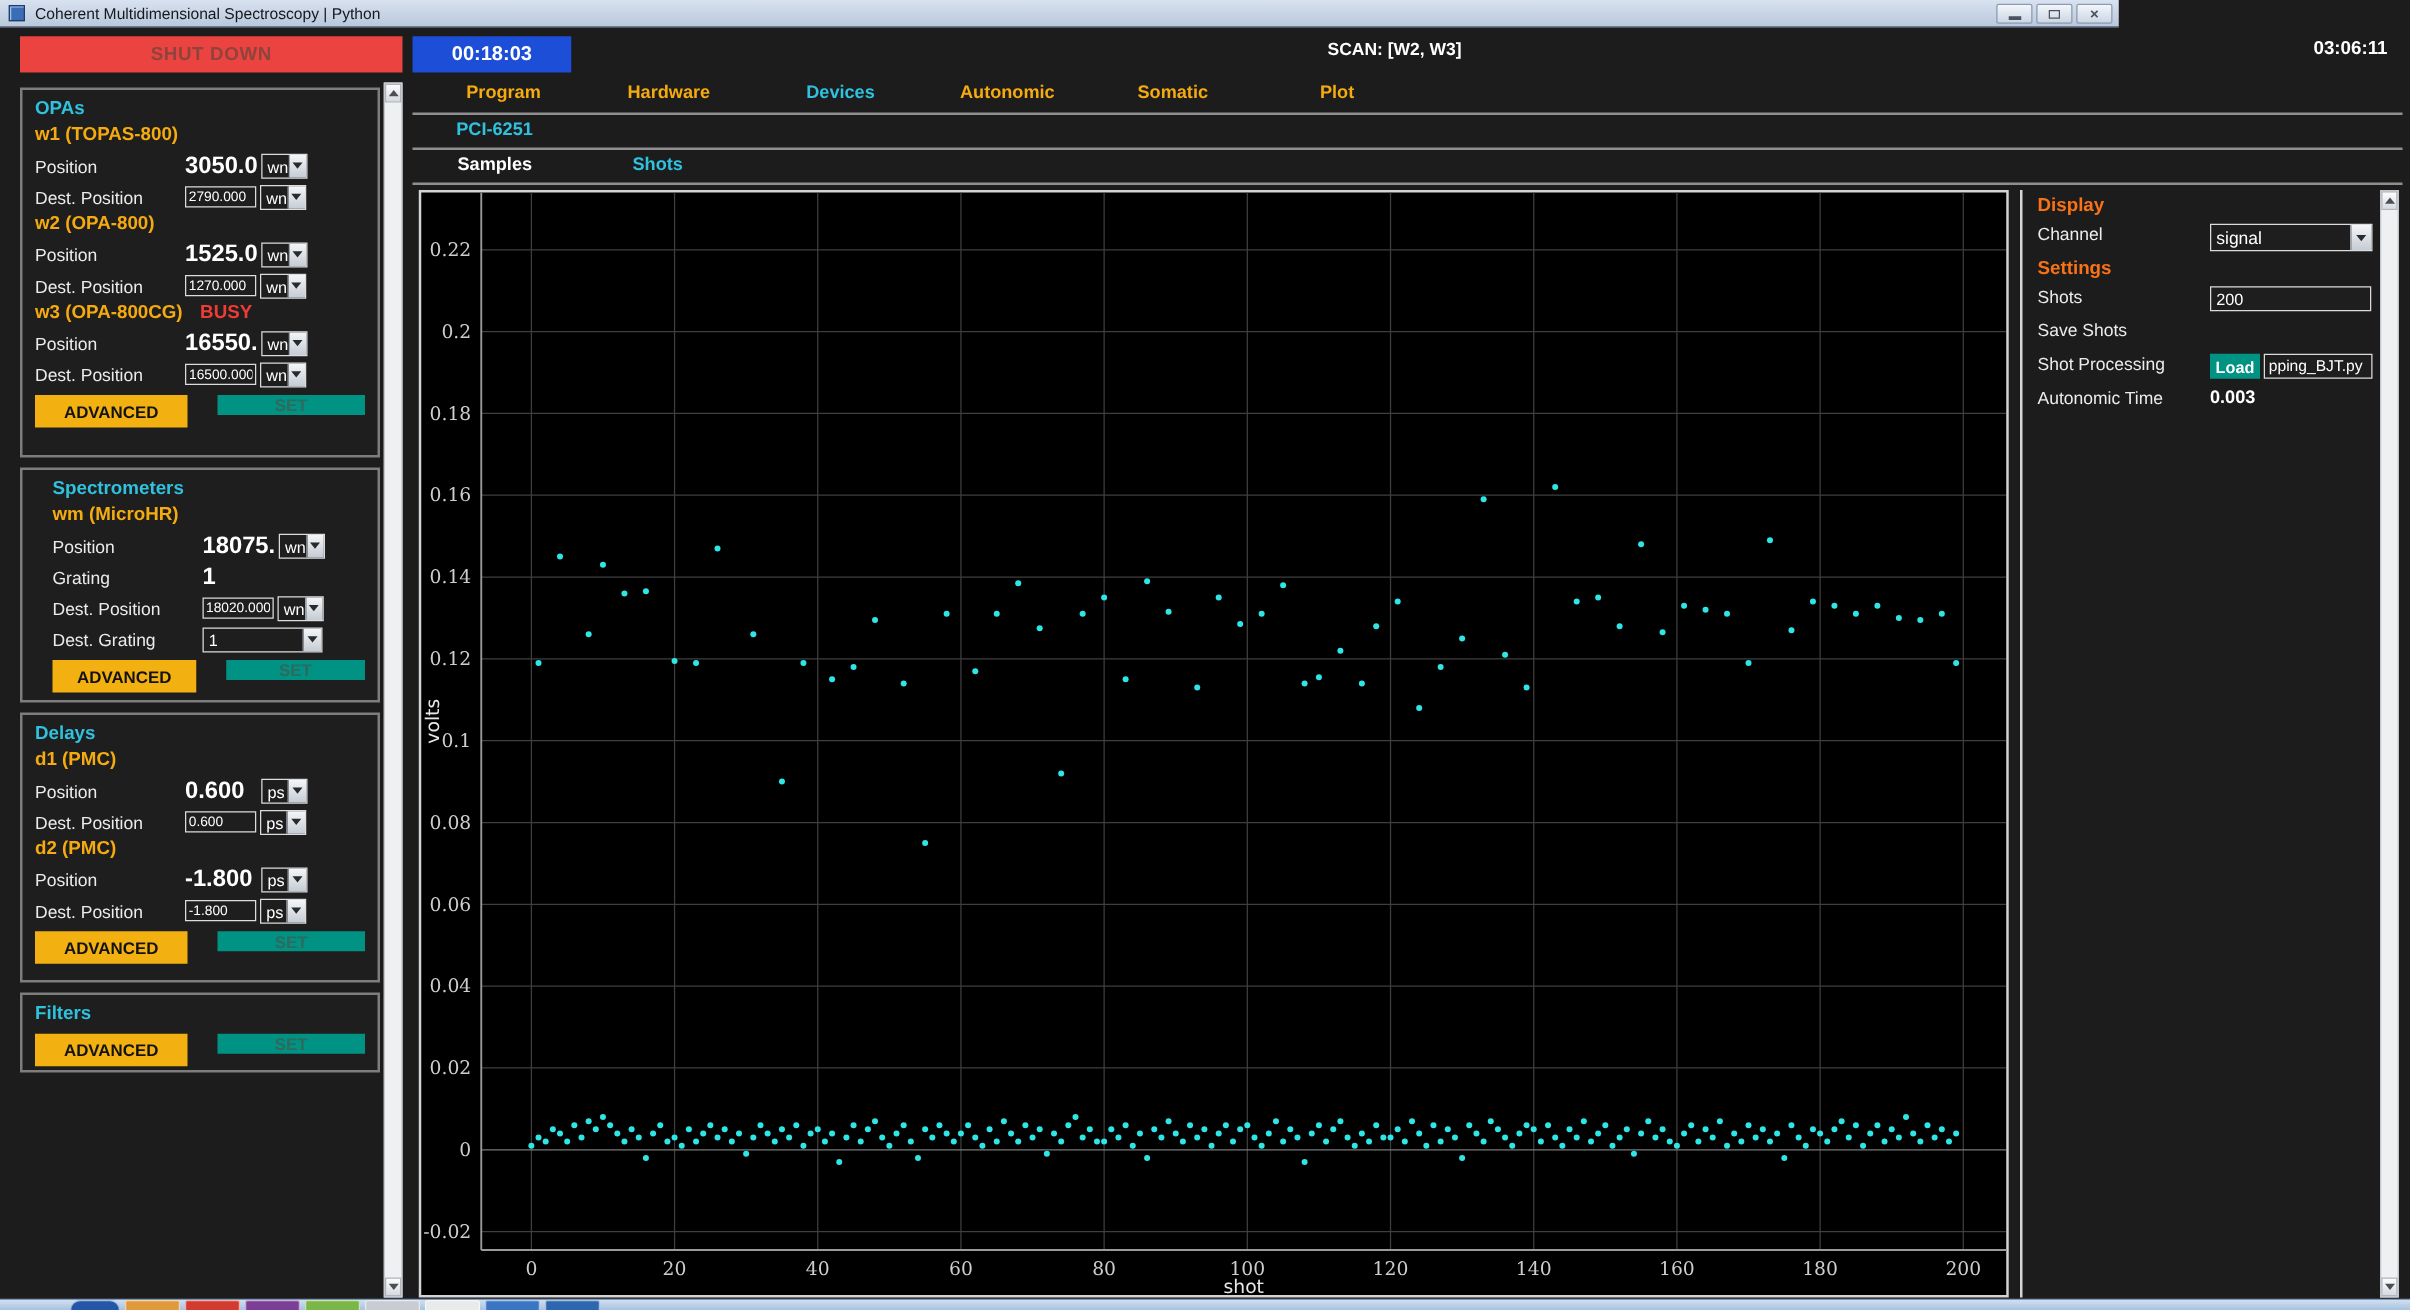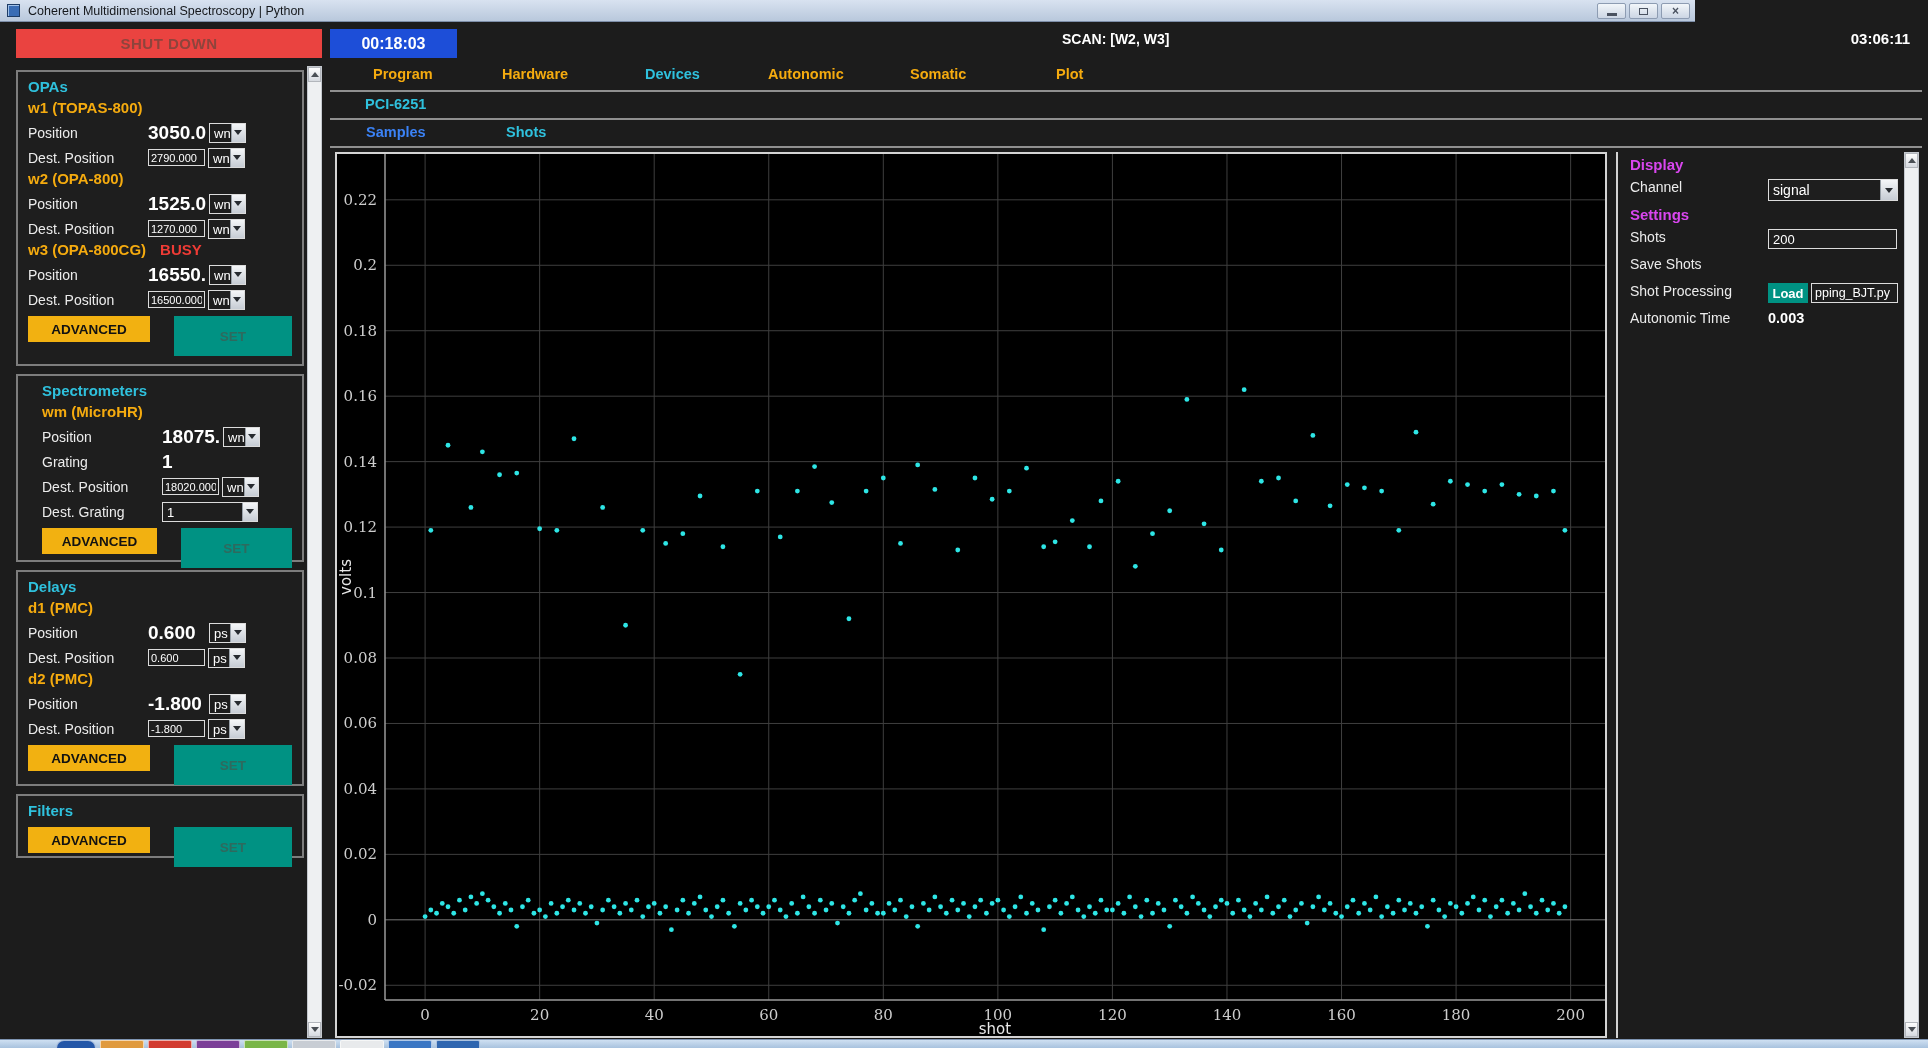--- a/index.html
+++ b/index.html
@@ -52,48 +52,48 @@
     border-left:1px solid #98a0a8; display:flex; align-items:center; justify-content:center; }
   .tri-down { width:0; height:0; border-left:4px solid transparent;
     border-right:4px solid transparent; border-top:5px solid #272b30; }
   .tri-up { width:0; height:0; border-left:4px solid transparent;
     border-right:4px solid transparent; border-bottom:5px solid #4a4f55; }
   .tri-dn2 { width:0; height:0; border-left:4px solid transparent;
     border-right:4px solid transparent; border-top:5px solid #4a4f55; }
   .btnrow { display:flex; gap:24px; margin-top:4px; }
   .adv { width:128px; height:26px; background:#f2b111; color:#121212; font-weight:bold;
     font-size:13.5px; display:flex; align-items:center; justify-content:center; }
-  .setb { width:124px; height:40px; background:#009283; color:#2e6a5e; font-weight:bold;
+  .setb { width:124px; height:16px; background:#009283; color:#2e6a5e; font-weight:bold;
     font-size:13.5px; display:flex; align-items:center; justify-content:center; }
 
   
   .vscroll { position:absolute; width:15px; background:#eef0f2; border:1px solid #c4c8ce; }
   .sbtn { position:absolute; left:0; width:13px; height:15px;
     background:linear-gradient(#fdfdfd,#d6dae0); border:1px solid #b2b6bc;
     display:flex; align-items:center; justify-content:center; }
   .sbtn.top { top:0; } .sbtn.bot { bottom:0; }
 
   
   .tab { position:absolute; top:66px; font-weight:bold; font-size:14.5px; color:#f5ab0f; }
   .tab.active { color:#2fc1dd; }
   .hline { position:absolute; height:2px; background:#8f8f8f; }
   .devtab { position:absolute; left:365px; top:96px; color:#2fc1dd; font-weight:bold; font-size:14.5px; }
-  .subtab { position:absolute; top:124px; font-weight:bold; font-size:14.5px; color:#3b82f6; }
+  .subtab { position:absolute; top:124px; font-weight:bold; font-size:14.5px; color:#ffffff; }
   .subtab.active { color:#2fc1dd; }
 
   
   .plot-frame { position:absolute; left:335px; top:152px; width:1272px; height:886px;
     background:#000; border:2px solid #d4d4d4; }
   .vsep { position:absolute; left:1616px; top:152px; width:2px; height:886px; background:#d4d4d4; }
   #plot-svg text.tick { font-family:"DejaVu Serif", serif; font-size:15px; fill:#cdcdcd; }
   #plot-svg text.axlabel { font-family:"DejaVu Sans", sans-serif; font-size:15px; fill:#e8e8e8; }
 
   
   .dpanel { position:absolute; left:1630px; top:156px; width:272px; }
-  .dhead { color:#d946ef; font-weight:bold; font-size:15px; height:23px; }
+  .dhead { color:#f97316; font-weight:bold; font-size:15px; height:23px; }
   .drow { display:flex; align-items:flex-start; height:27px; }
   .dlbl { flex:0 0 138px; font-size:14px; color:#ececec; }
   .chsel { width:130px; height:22px; border:1px solid #dcdcdc; display:flex;
     align-items:stretch; background:#1e1e1e; }
   .chsel .usel-val { font-size:14px; padding-top:2px; }
   .chsel .usel-btn { width:17px; }
   .dinput { width:129px; height:20px; background:#1e1e1e; border:1px solid #dcdcdc;
     color:#fff; font-size:13px; padding:1px 4px; font-family:"Liberation Sans", sans-serif; }
   .loadbtn { width:40px; height:20px; background:#009283; color:#fff; font-weight:bold;
     font-size:13px; display:flex; align-items:center; justify-content:center; margin-right:3px; }

